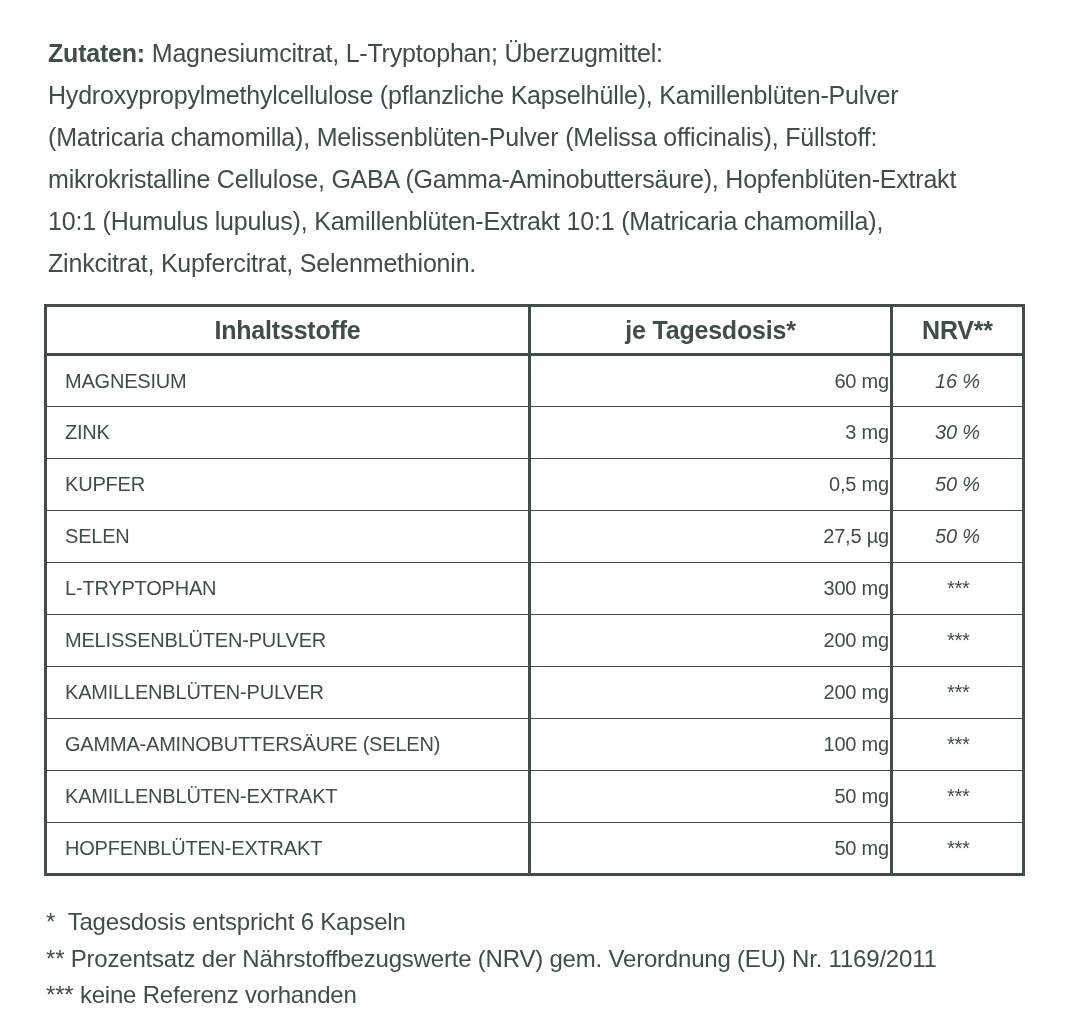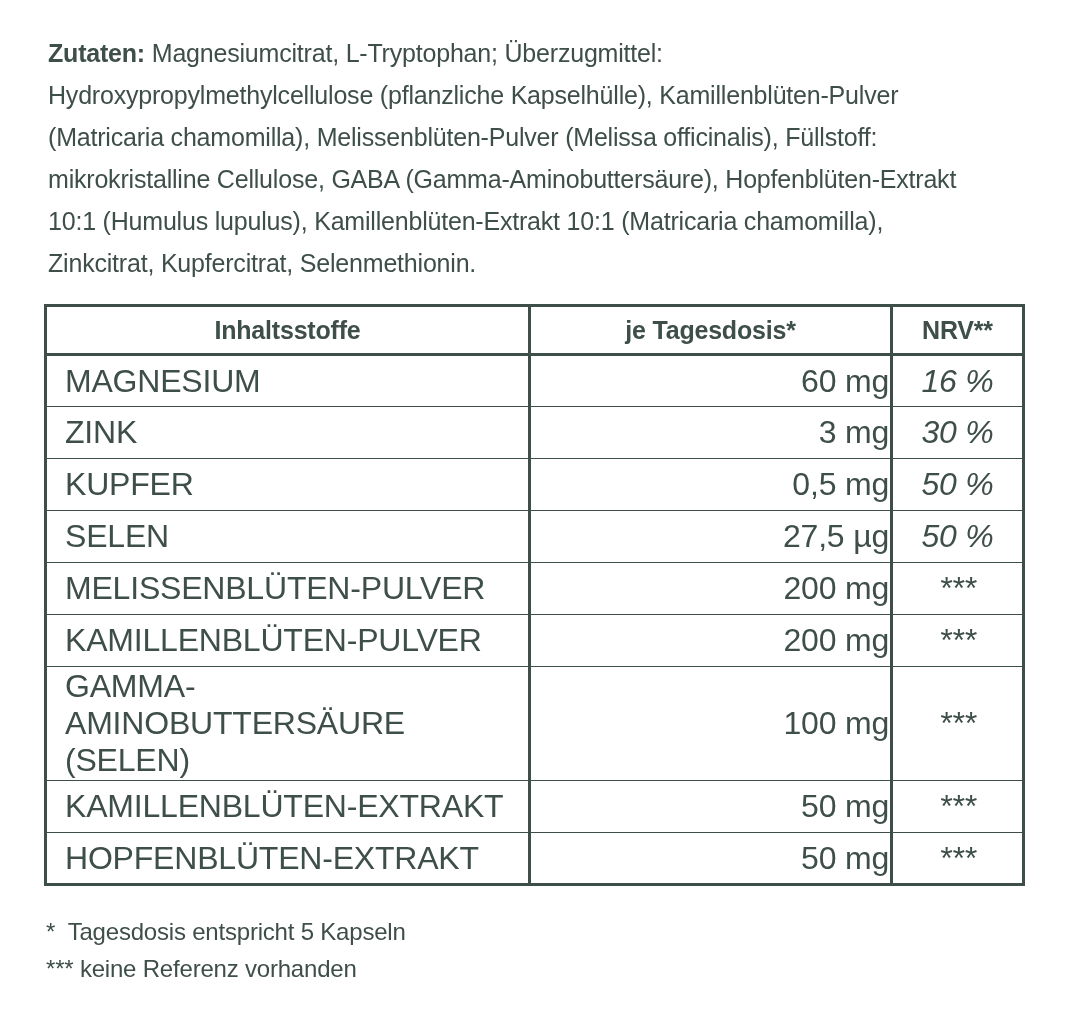--- a/index.html
+++ b/index.html
@@ -45,21 +45,21 @@
     font-size: 25px;
     font-weight: bold;
     text-align: center;
     border-bottom: 3px solid var(--ink);
     border-left: 3px solid var(--ink);
     letter-spacing: -0.2px;
   }
   .nutrition th:first-child { border-left: none; }
   .nutrition td {
     height: 52px;
-    font-size: 32px;
+    font-size: 20px;
     border-top: 1.5px solid var(--ink);
     border-left: 3px solid var(--ink);
     letter-spacing: -0.2px;
     vertical-align: middle;
     margin-top: 43px;
   }
   .nutrition td:first-child { border-left: none; }
   .nutrition td.cell-name { text-align: left; padding-left: 18px; }
   .nutrition td.cell-dose { text-align: right; }
   .nutrition td.cell-nrv  { text-align: center; font-style: italic; }
@@ -109,20 +109,25 @@
           <td class="cell-name">KUPFER</td>
           <td class="cell-dose">0,5 mg</td>
           <td class="cell-nrv">50 %</td>
         </tr>
         <tr>
           <td class="cell-name">SELEN</td>
           <td class="cell-dose">27,5 µg</td>
           <td class="cell-nrv">50 %</td>
         </tr>
         <tr>
+          <td class="cell-name">L-TRYPTOPHAN</td>
+          <td class="cell-dose">300 mg</td>
+          <td class="cell-nrv">***</td>
+        </tr>
+        <tr>
           <td class="cell-name">MELISSENBLÜTEN-PULVER</td>
           <td class="cell-dose">200 mg</td>
           <td class="cell-nrv">***</td>
         </tr>
         <tr>
           <td class="cell-name">KAMILLENBLÜTEN-PULVER</td>
           <td class="cell-dose">200 mg</td>
           <td class="cell-nrv">***</td>
         </tr>
         <tr>
@@ -137,17 +142,18 @@
         </tr>
         <tr>
           <td class="cell-name">HOPFENBLÜTEN-EXTRAKT</td>
           <td class="cell-dose">50 mg</td>
           <td class="cell-nrv">***</td>
         </tr>
       </tbody>
   </table>
 
   <div class="footnotes">
-      <div class="footnote">*  Tagesdosis entspricht 5 Kapseln</div>
+      <div class="footnote">*  Tagesdosis entspricht 6 Kapseln</div>
+      <div class="footnote">** Prozentsatz der Nährstoffbezugswerte (NRV) gem. Verordnung (EU) Nr. 1169/2011</div>
       <div class="footnote">*** keine Referenz vorhanden</div>
     </div>
 
 </div>
 
 </body></html>

